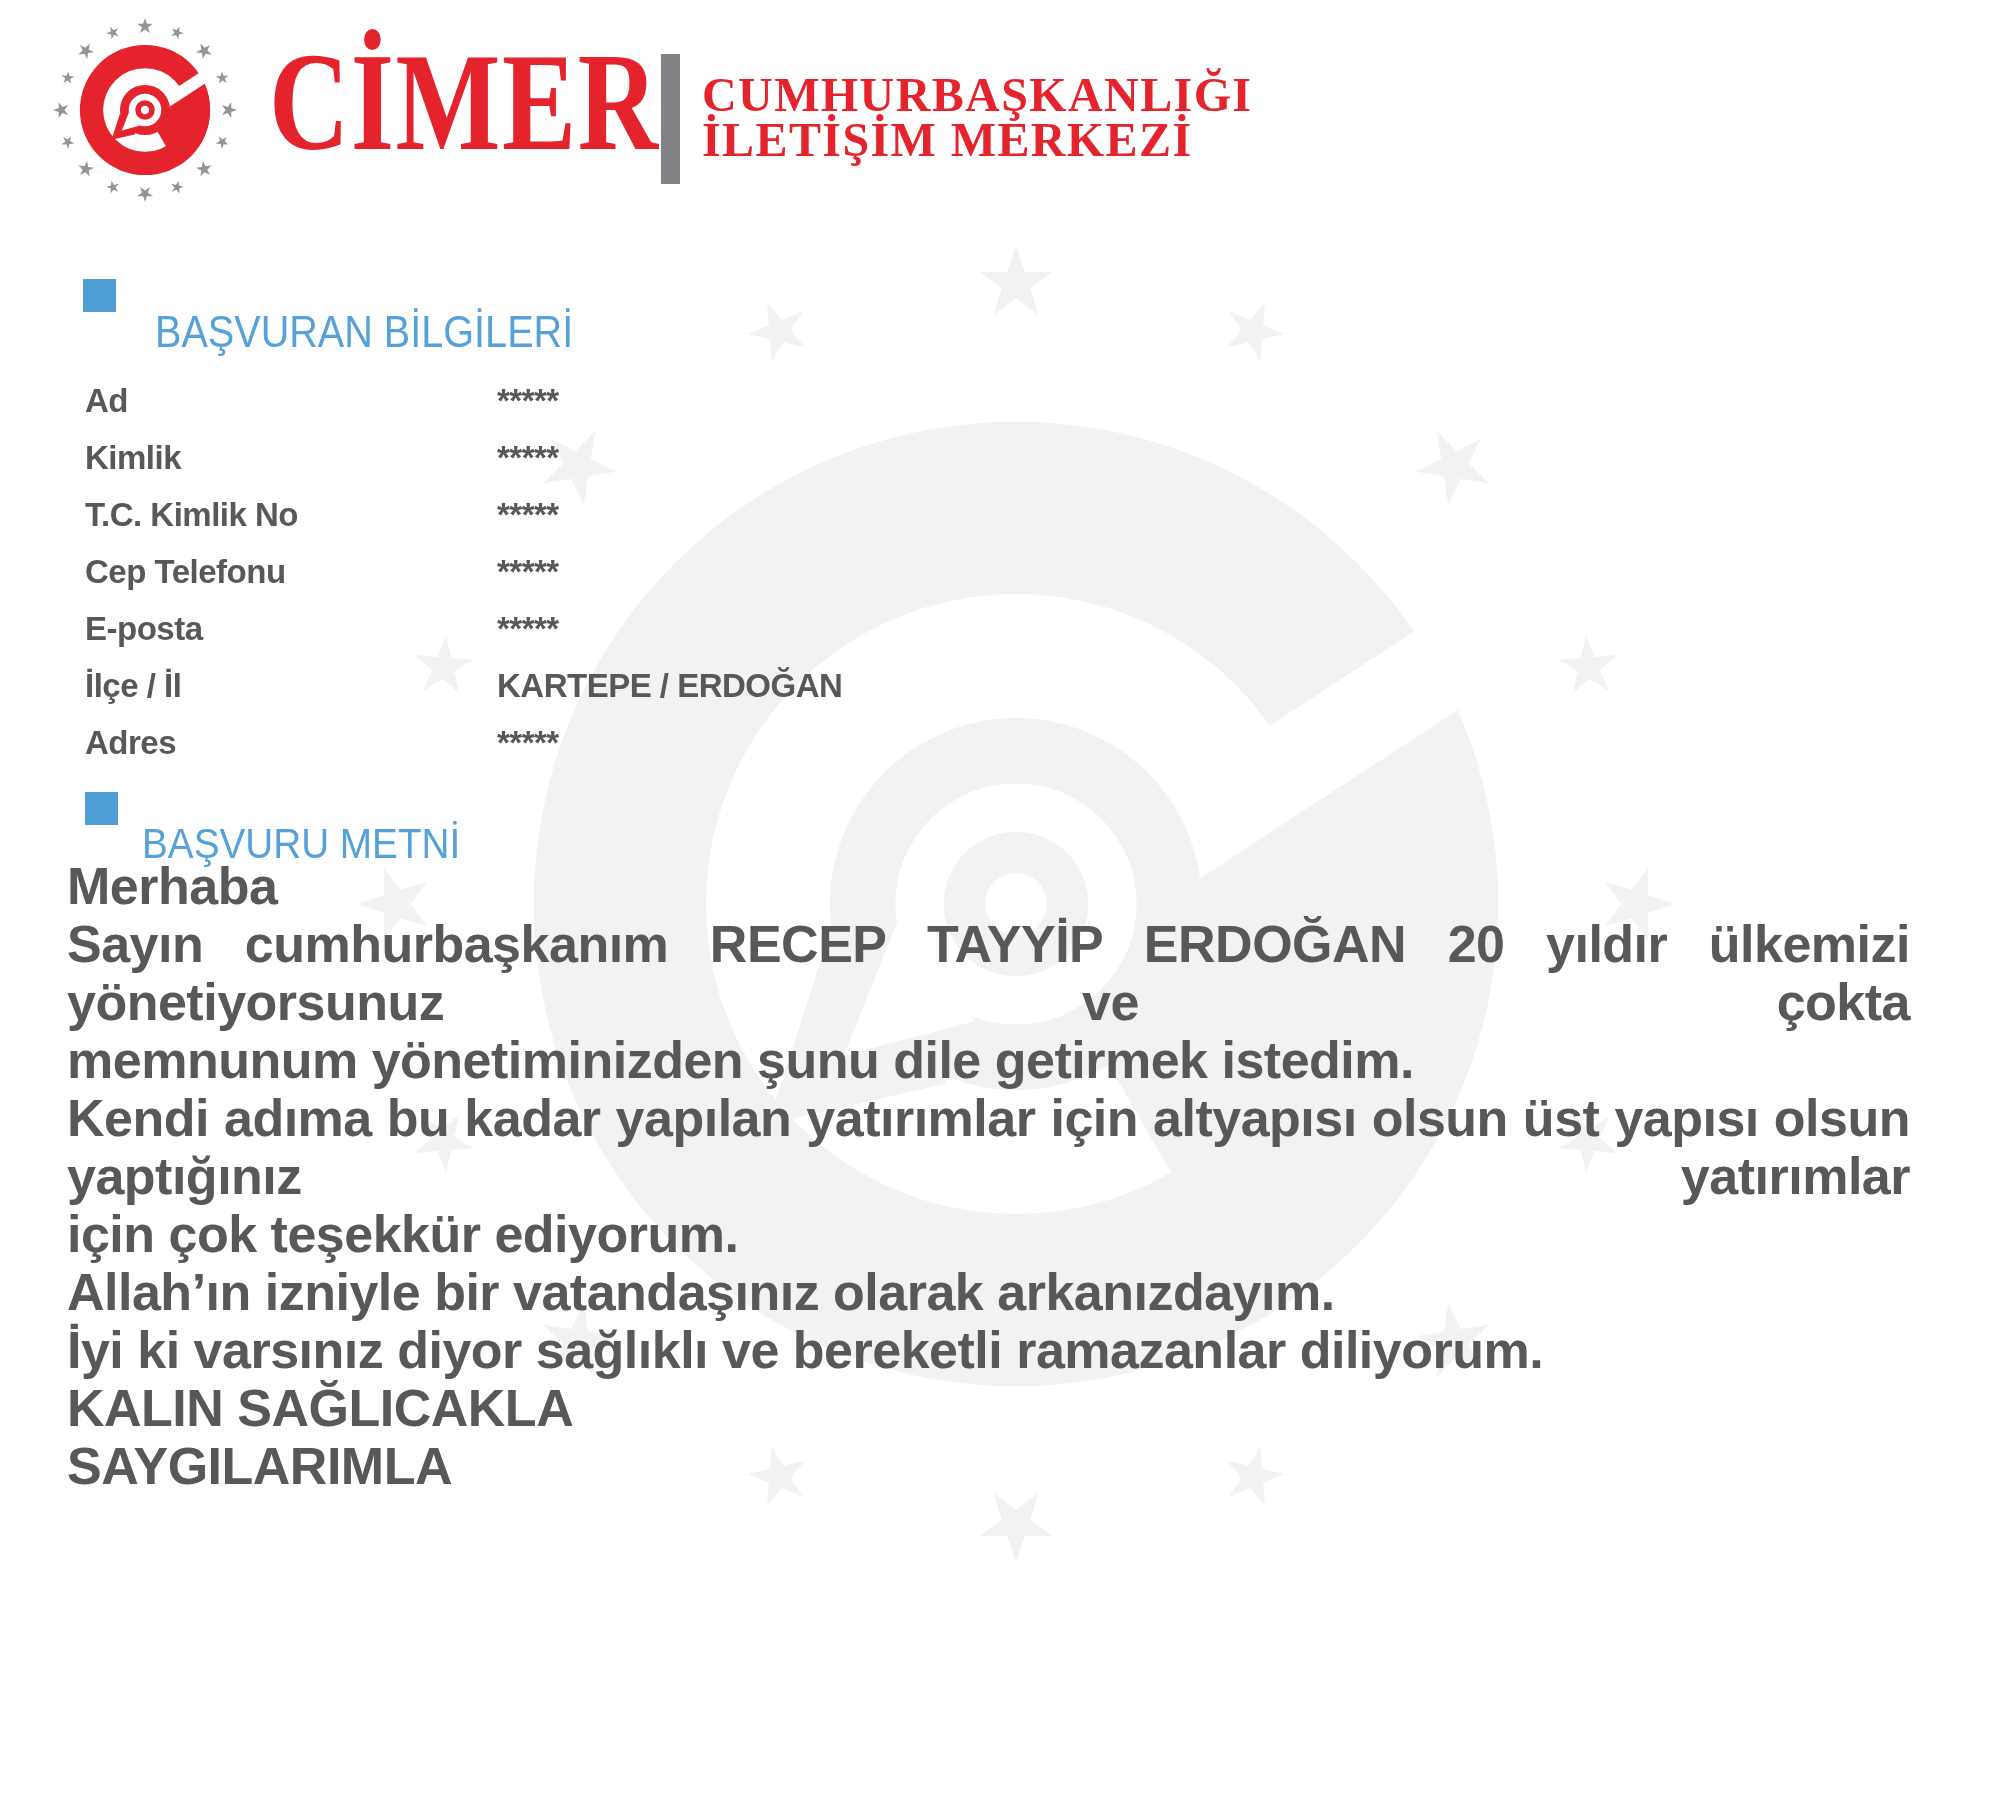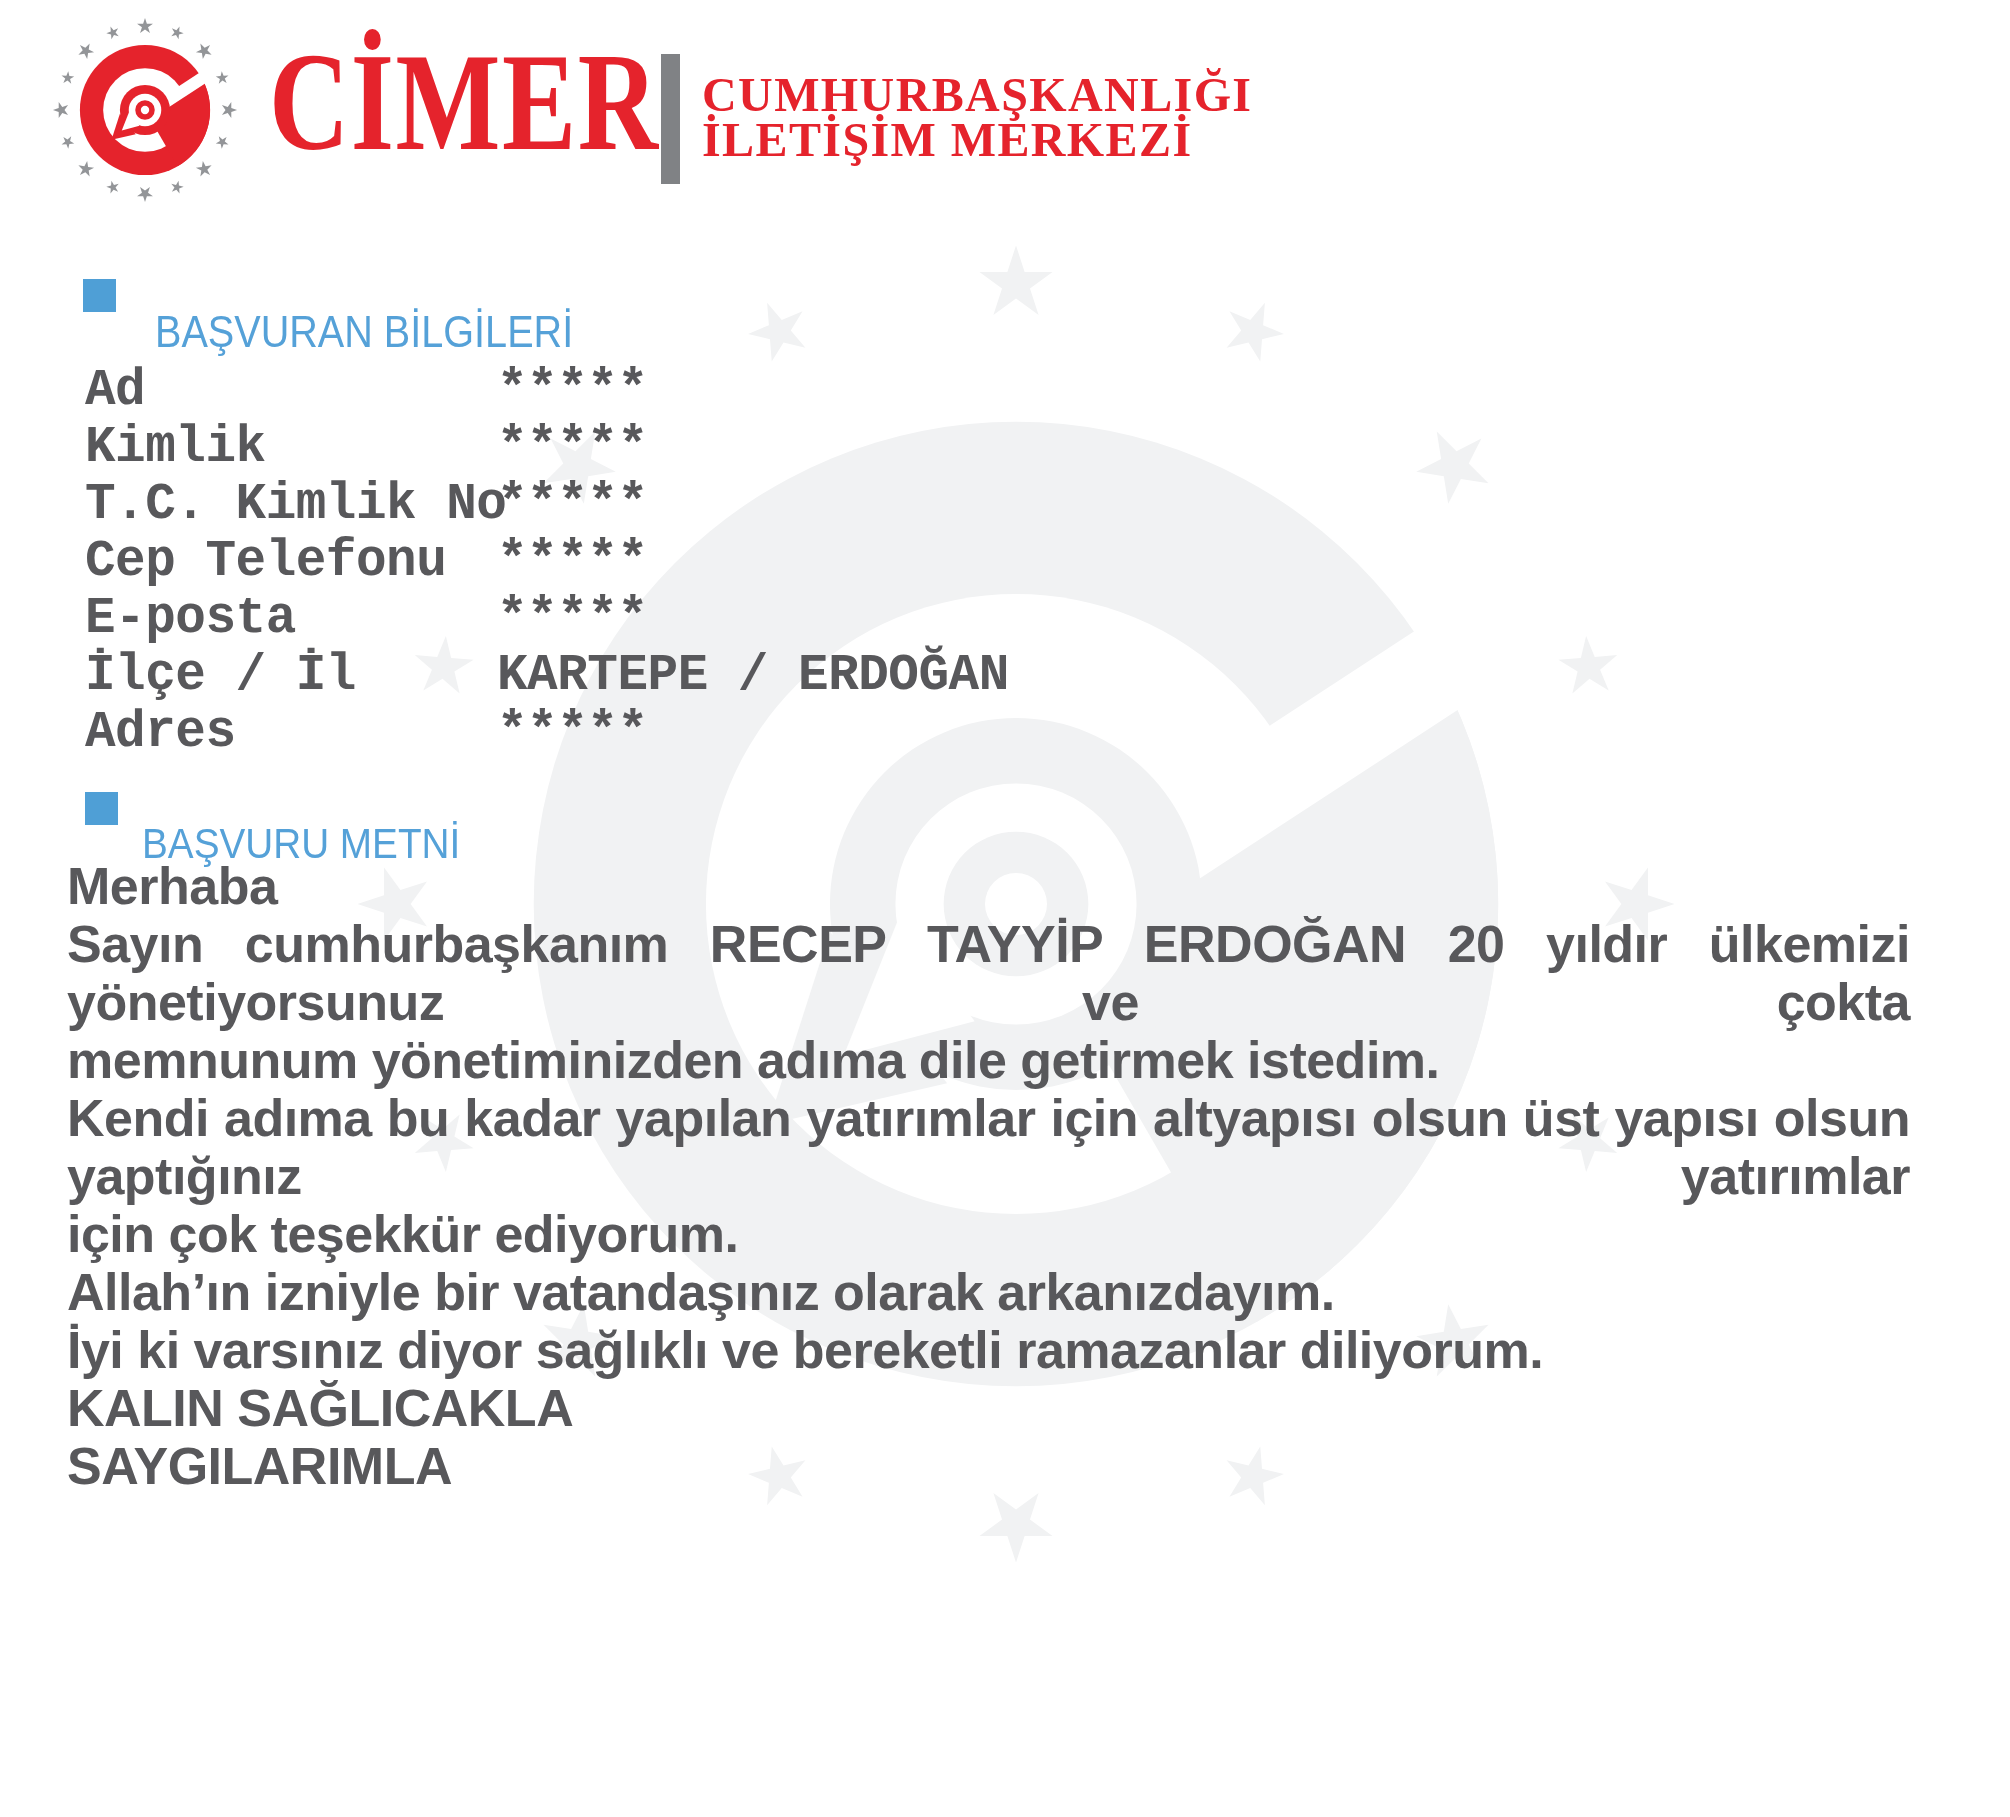--- a/index.html
+++ b/index.html
@@ -51,22 +51,22 @@
   .bullet1{left:83px;top:279px;}
   .bullet2{left:85px;top:792px;}
   .sec-title{
     position:absolute;color:var(--title-blue);font-weight:400;white-space:nowrap;
     transform:scaleX(0.9);transform-origin:left top;line-height:1.0;
   }
   .sec-title1{left:155px;top:273px;font-size:44px;}
   .sec-title2{left:142px;top:786px;font-size:43px;}
   
   .fields{
-    position:absolute;left:85px;top:362px;width:1484px;
-    color:var(--text-gray);font-weight:bold;font-size:51px;letter-spacing:-0.5px;font-family:Liberation Mono, monospace;
+    position:absolute;left:85px;top:372px;width:1484px;
+    color:var(--text-gray);font-weight:bold;font-size:33px;letter-spacing:-0.5px;
   }
   .frow{display:flex;height:57px;line-height:57px;}
   .flabel{width:412px;flex:0 0 412px;white-space:nowrap;}
   .fvalue{white-space:nowrap;}
   
   .petition-body{
     position:absolute;left:67px;top:857px;width:1843px;
     color:var(--text-gray);font-weight:bold;font-size:52px;letter-spacing:-0.5px;
   }
   .bline{line-height:58px;white-space:nowrap;}
@@ -184,21 +184,21 @@
         <span class="fvalue">*****</span>
       </div>
     </div>
 
     <span class="bullet bullet2"></span>
     <h2 class="sec-title sec-title2">BAŞVURU METNİ</h2>
 
     <div class="petition-body">
       <div class="bline">Merhaba</div>
       <div class="bline justify">Sayın cumhurbaşkanım RECEP TAYYİP ERDOĞAN 20 yıldır ülkemizi yönetiyorsunuz ve çokta</div>
-      <div class="bline">memnunum yönetiminizden adıma dile getirmek istedim.</div>
+      <div class="bline">memnunum yönetiminizden şunu dile getirmek istedim.</div>
       <div class="bline justify">Kendi adıma bu kadar yapılan yatırımlar için altyapısı olsun üst yapısı olsun yaptığınız yatırımlar</div>
       <div class="bline">için çok teşekkür ediyorum.</div>
       <div class="bline">Allah’ın izniyle bir vatandaşınız olarak arkanızdayım.</div>
       <div class="bline">İyi ki varsınız diyor sağlıklı ve bereketli ramazanlar diliyorum.</div>
       <div class="bline">KALIN SAĞLICAKLA</div>
       <div class="bline">SAYGILARIMLA</div>
     </div>
 
   </div>
 </div>

